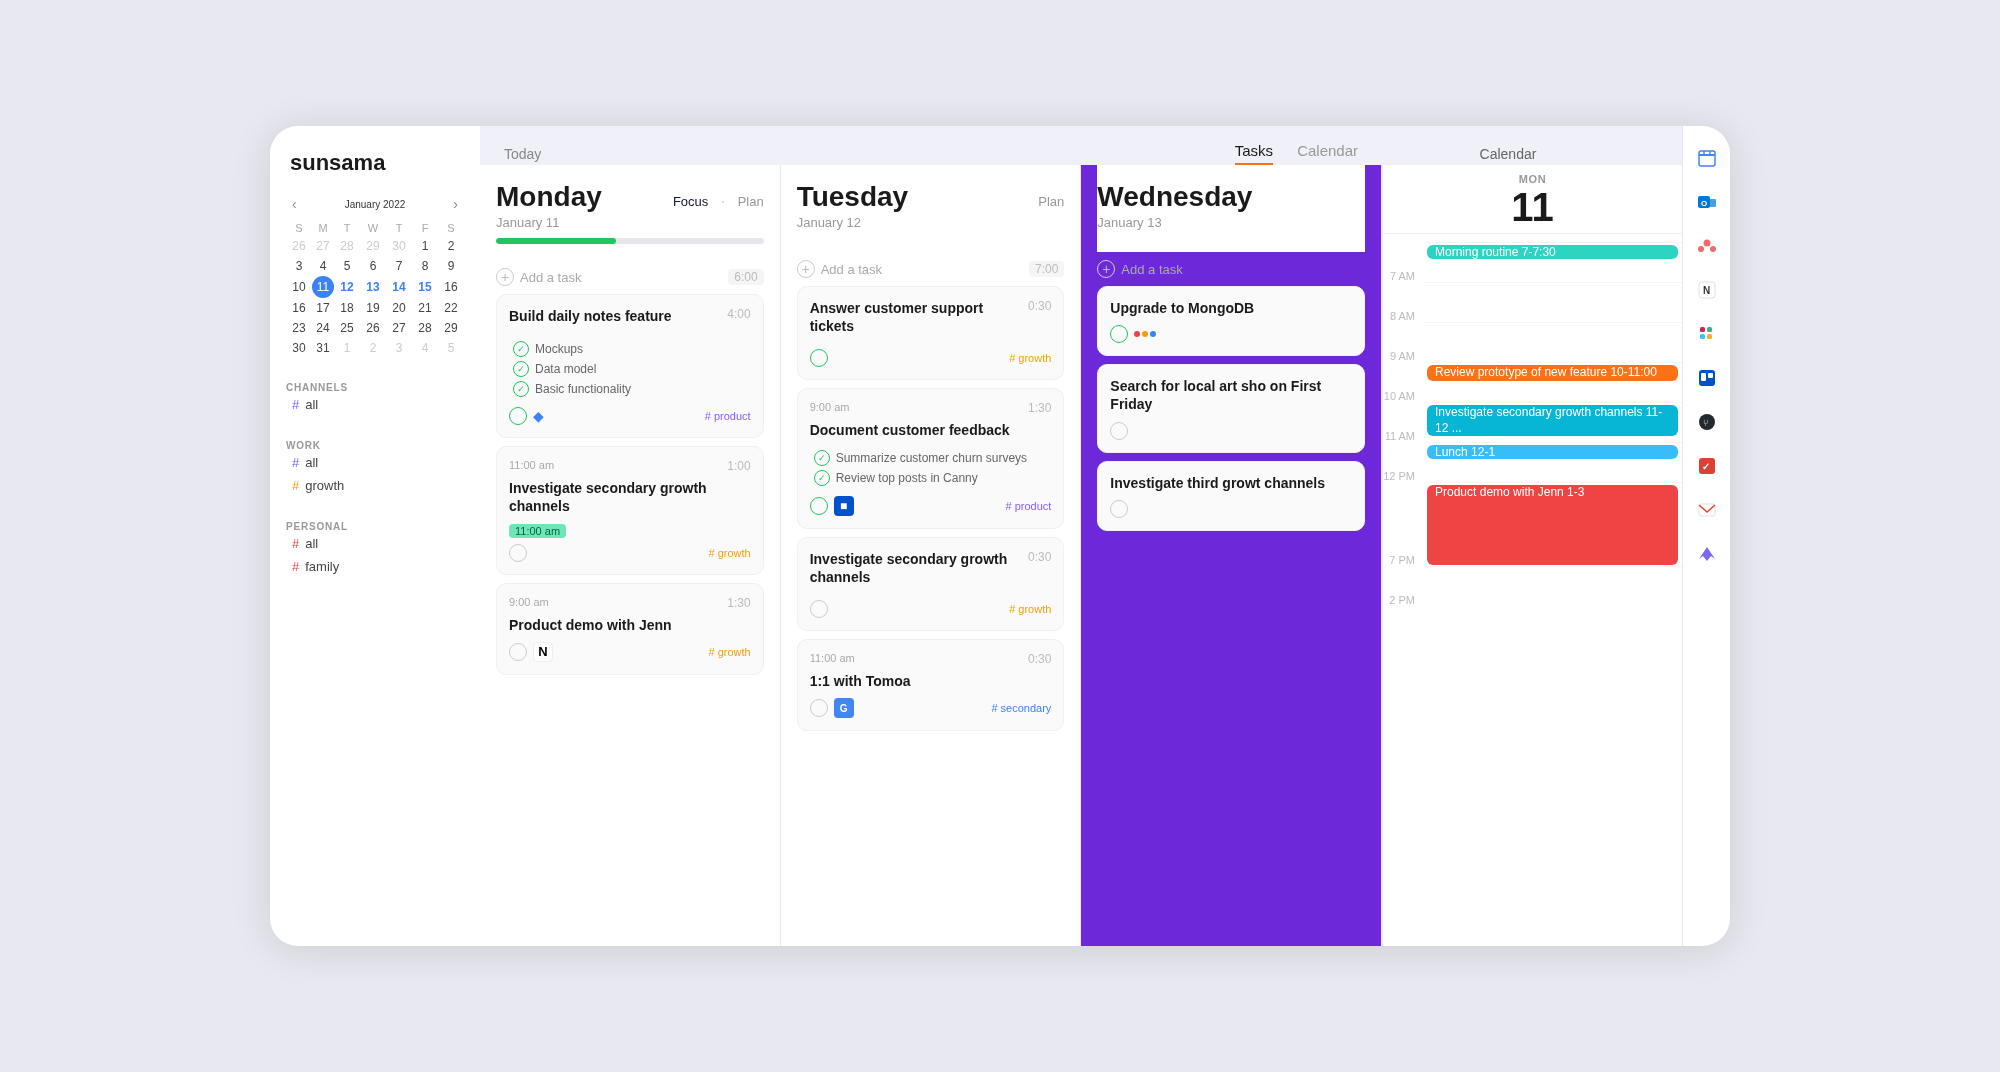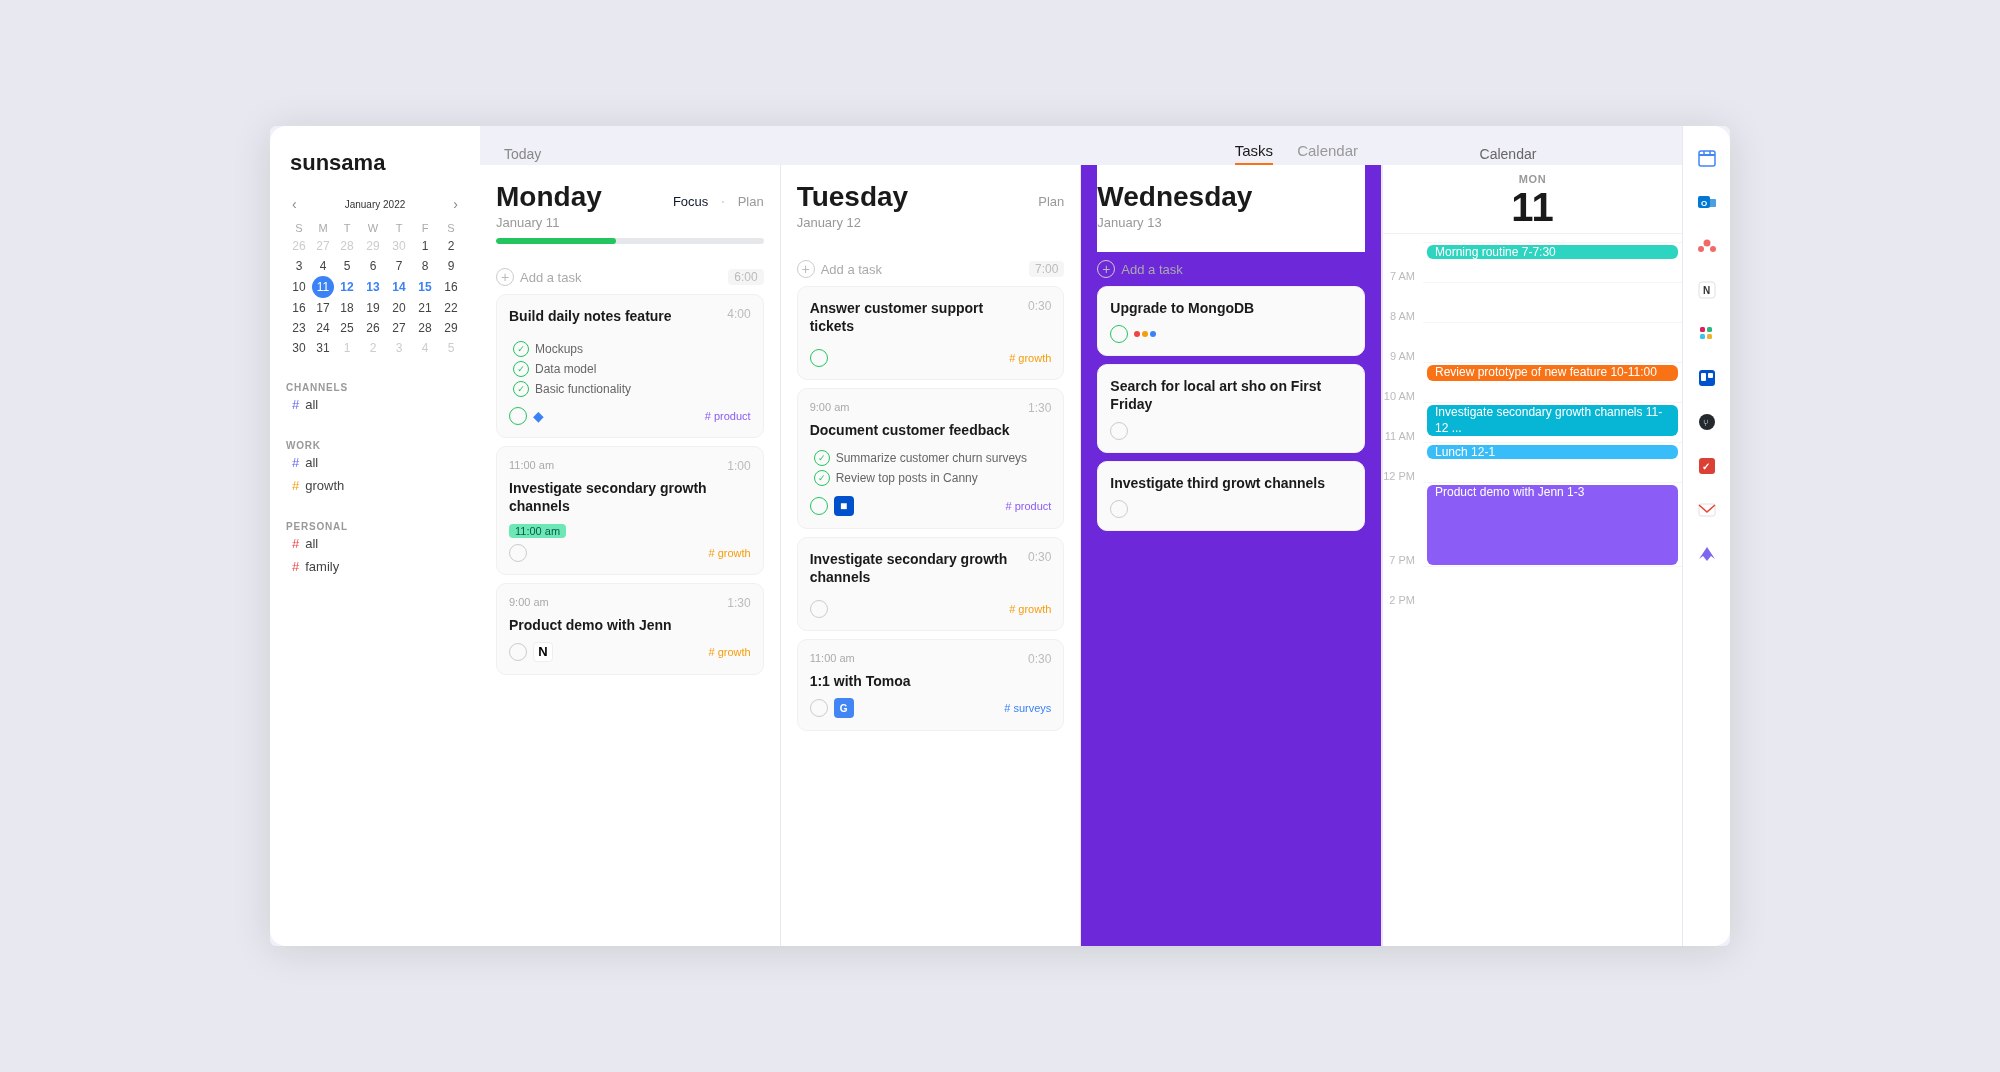--- a/index.html
+++ b/index.html
@@ -7,21 +7,21 @@
       font-family: -apple-system, BlinkMacSystemFont, 'Segoe UI', sans-serif;
       background: #e8e8f0;
       display: flex;
       align-items: center;
       justify-content: center;
       min-height: 100vh;
       padding: 20px;
     }
     .app-container {
       background: #f0f0f8;
-      border-radius: 6px;
+      border-radius: 28px;
       width: 1460px;
       min-height: 820px;
       display: flex;
       overflow: hidden;
       box-shadow: 0 4px 40px rgba(0,0,0,0.12);
     }
 
     
     .sidebar {
       width: 210px;
@@ -403,21 +403,21 @@
       font-size: 12px;
       font-weight: 500;
       color: white;
       margin: 1px 4px;
       cursor: pointer;
     }
     .cal-event.teal { background: #2dd4bf; }
     .cal-event.orange { background: #f97316; }
     .cal-event.cyan { background: #06b6d4; }
     .cal-event.blue-light { background: #38bdf8; }
-    .cal-event.purple { background: #8b5cf6; }
+    .cal-event.purple { background: #ef4444; }
 
     
     .icon-bar {
       width: 48px;
       min-width: 48px;
       background: white;
       border-left: 1px solid #e8e8ee;
       display: flex;
       flex-direction: column;
       align-items: center;
@@ -764,21 +764,21 @@
             <span class="task-duration">0:30</span>
           </div>
           <div class="task-title">1:1 with Tomoa</div>
           <div class="task-footer">
             <div style="display:flex; align-items:center; gap:6px;">
               <div class="task-check-main"></div>
               <div class="icon-square" style="background:#4285f4; border-radius:4px; width:20px; height:20px; display:flex; align-items:center; justify-content:center;">
                 <span style="color:white; font-size:10px; font-weight:700;">G</span>
               </div>
             </div>
-            <span class="channel-tag planning"># surveys</span>
+            <span class="channel-tag planning"># secondary</span>
           </div>
         </div>
       </div>
 
       <div class="day-column wednesday-col">
         <div class="day-column-header">
           <div class="day-title-row">
             <span class="day-title">Wednesday</span>
           </div>
           <div class="day-subtitle">January 13</div>

